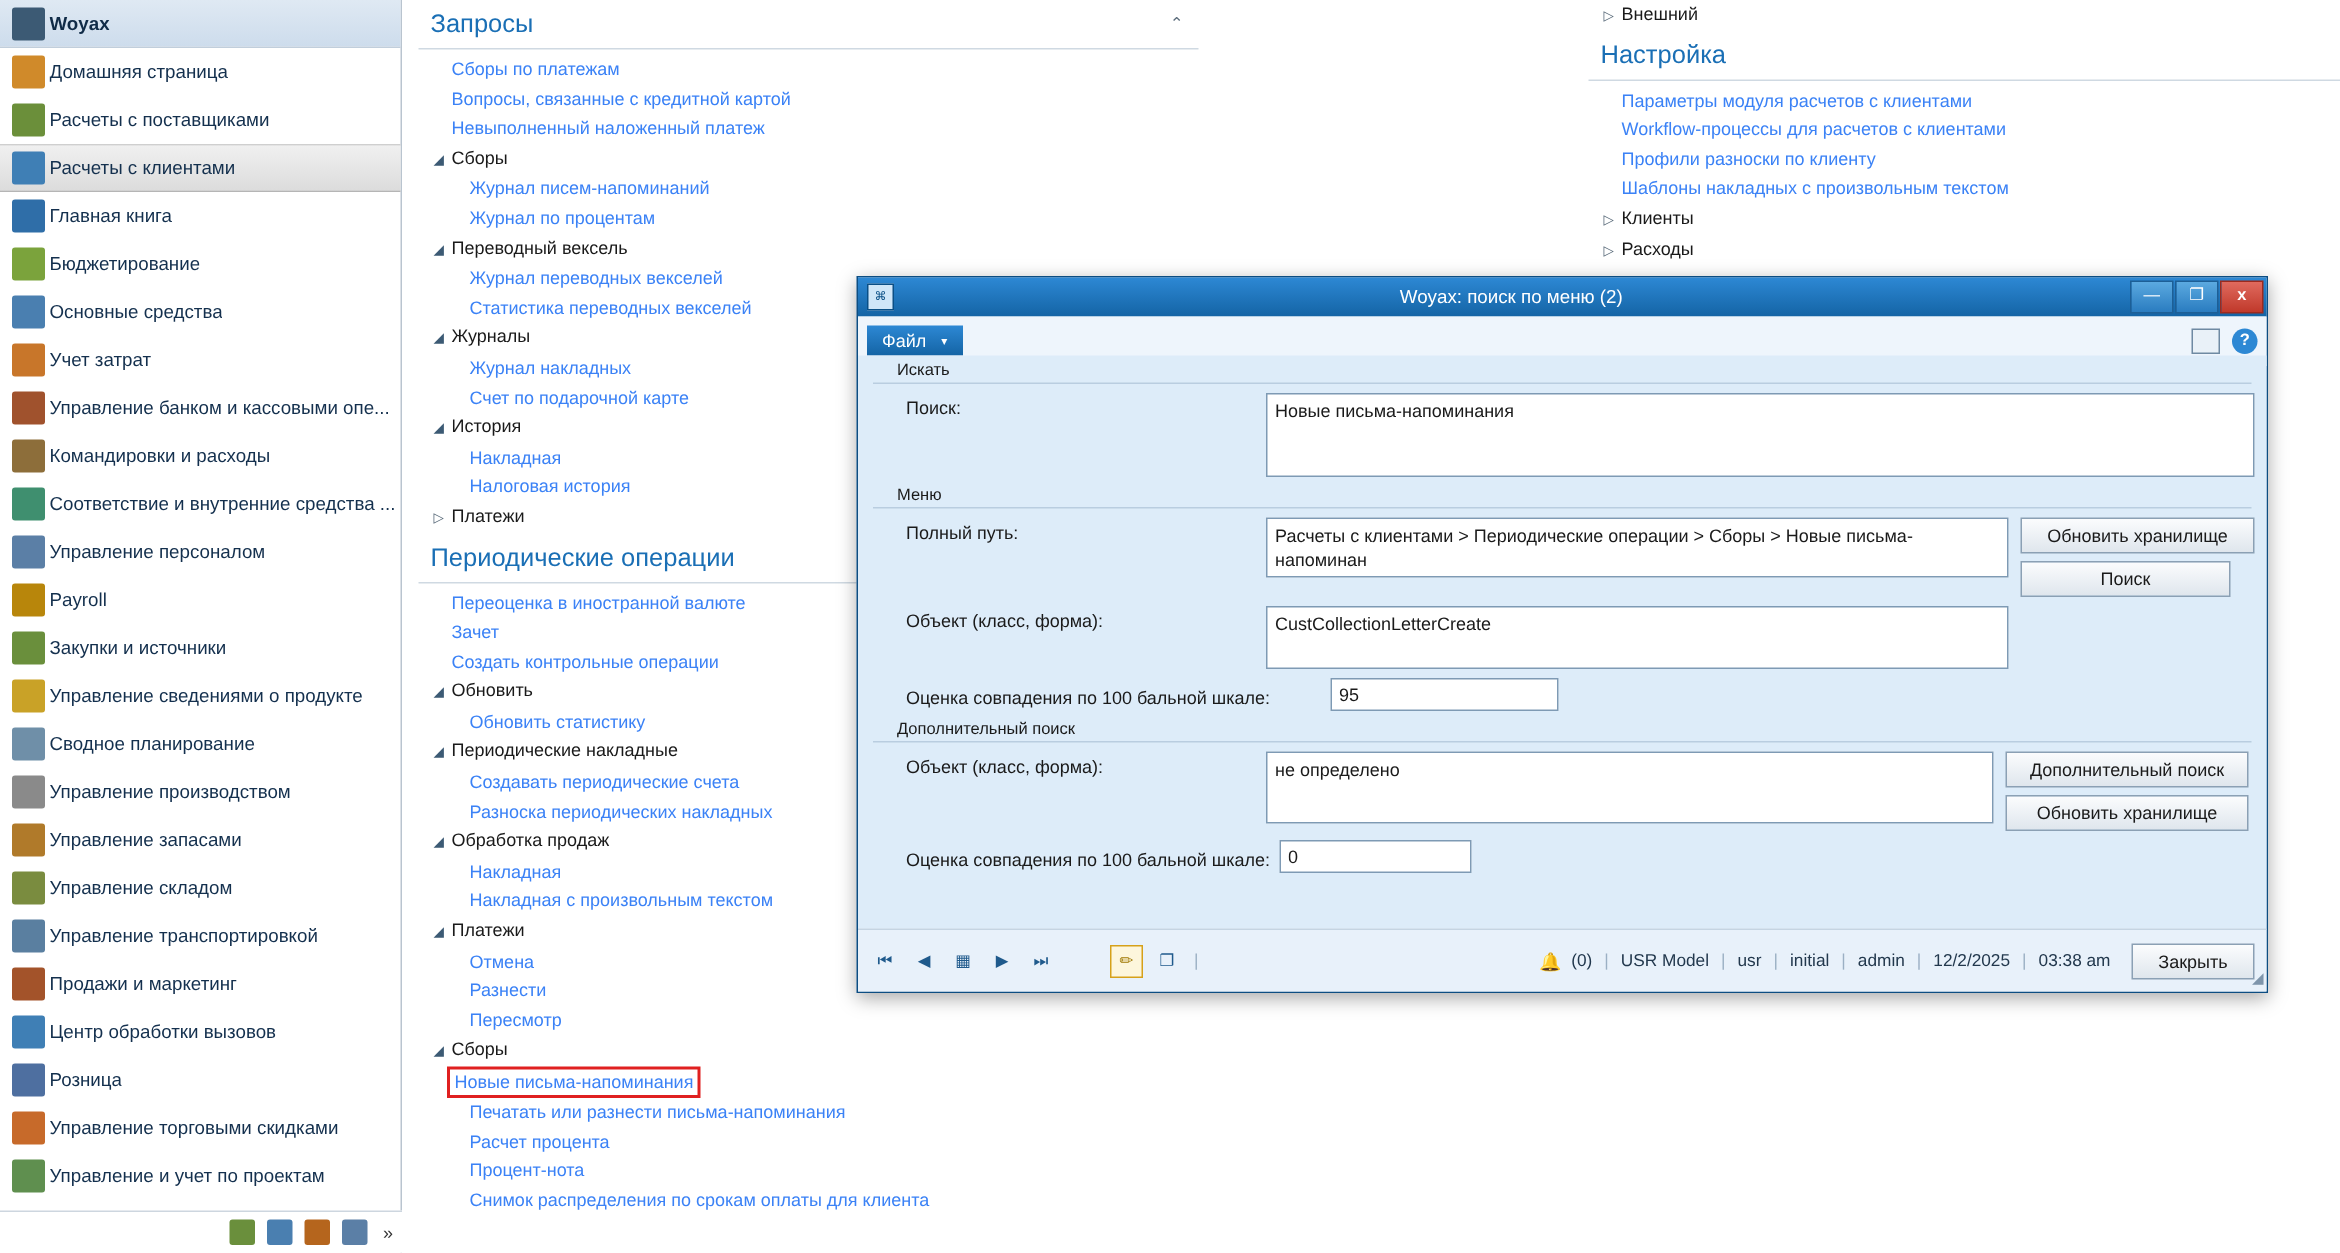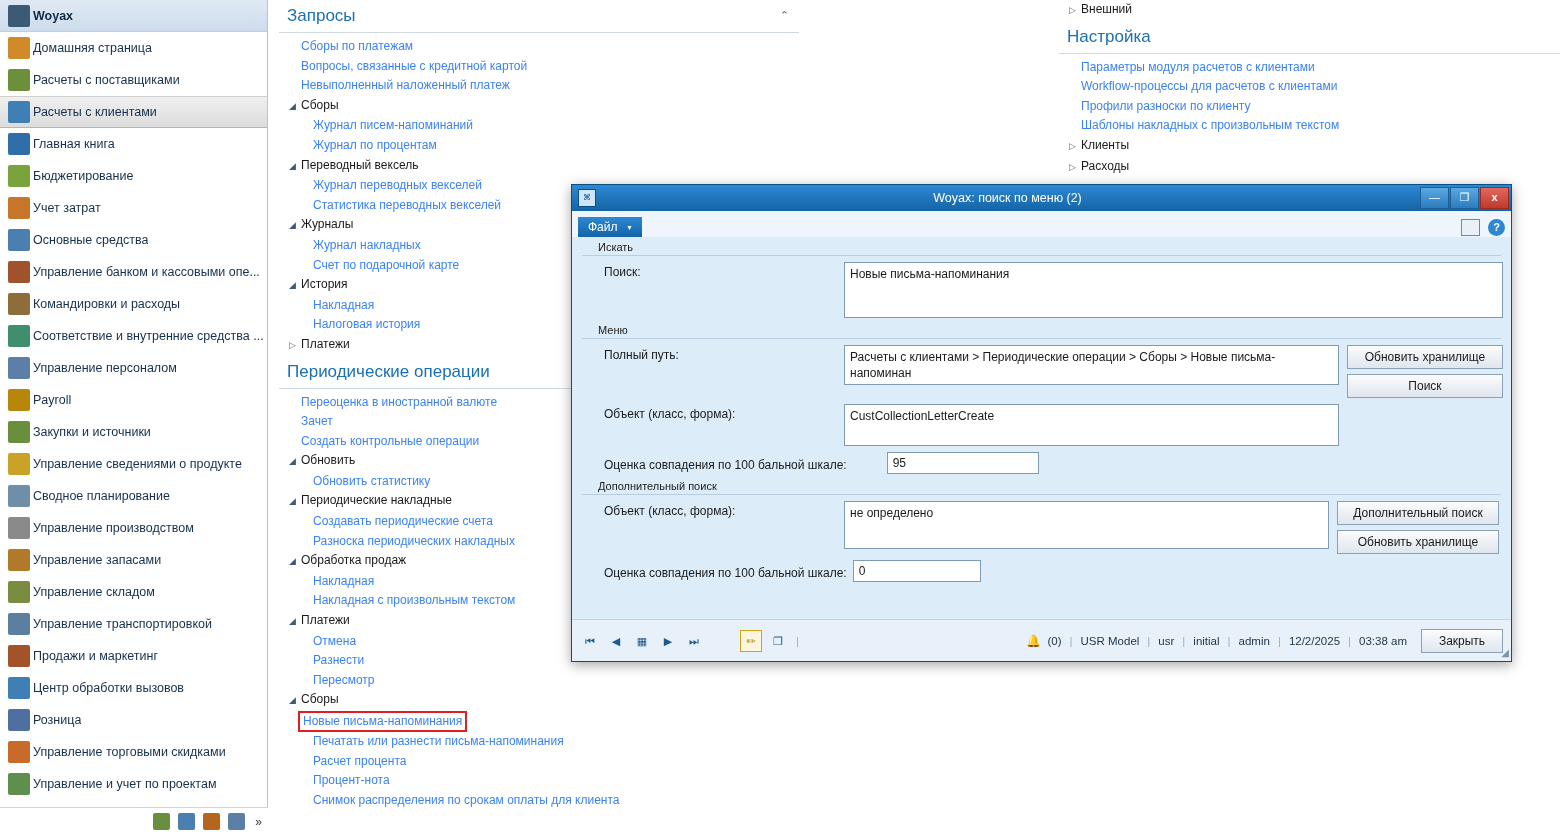--- a/index.html
+++ b/index.html
@@ -380,26 +380,26 @@
       </div>
       <div class="side-item">
         <span class="side-ico" style="background: rgb(47, 110, 168);"></span>
         <span class="side-label">Главная книга</span>
       </div>
       <div class="side-item">
         <span class="side-ico" style="background: rgb(123, 163, 60);"></span>
         <span class="side-label">Бюджетирование</span>
       </div>
       <div class="side-item">
+        <span class="side-ico" style="background: rgb(74, 127, 176);"></span>
+        <span class="side-label">Основные средства</span>
+      </div>
+      <div class="side-item">
         <span class="side-ico" style="background: rgb(200, 118, 42);"></span>
         <span class="side-label">Учет затрат</span>
-      </div>
-      <div class="side-item">
-        <span class="side-ico" style="background: rgb(74, 127, 176);"></span>
-        <span class="side-label">Основные средства</span>
       </div>
       <div class="side-item">
         <span class="side-ico" style="background: rgb(160, 82, 45);"></span>
         <span class="side-label">Управление банком и кассовыми опе...</span>
       </div>
       <div class="side-item">
         <span class="side-ico" style="background: rgb(141, 110, 58);"></span>
         <span class="side-label">Командировки и расходы</span>
       </div>
       <div class="side-item">
@@ -566,21 +566,21 @@
     </div>
 
     <div class="fieldset">
       <div class="fs-legend">Меню</div>
       <div class="fs-rule"></div>
       <div class="frow">
         <div class="flabel">Полный путь:</div>
         <textarea class="ftext big" style="width: 495px; height: 40px;">Расчеты с клиентами &gt; Периодические операции &gt; Сборы &gt; Новые письма-напоминан</textarea>
         <div class="btn-col">
           <button class="btn" style="width:156px;">Обновить хранилище</button>
-          <button class="btn" style="width:156px;">Поиск</button>
+          <button class="btn" style="width:140px;">Поиск</button>
         </div>
       </div>
       <div class="frow">
         <div class="flabel">Объект (класс, форма):</div>
         <textarea class="ftext big" style="width: 495px; height: 42px;">CustCollectionLetterCreate</textarea>
       </div>
       <div class="frow" style="align-items:center;">
         <div class="flabel" style="width:auto;flex:0 0 auto;padding-right:6px;">Оценка совпадения по 100 бальной шкале:</div>
         <input class="ftext" style="width: 152px; margin-left: 34px;" value="95">
       </div>

